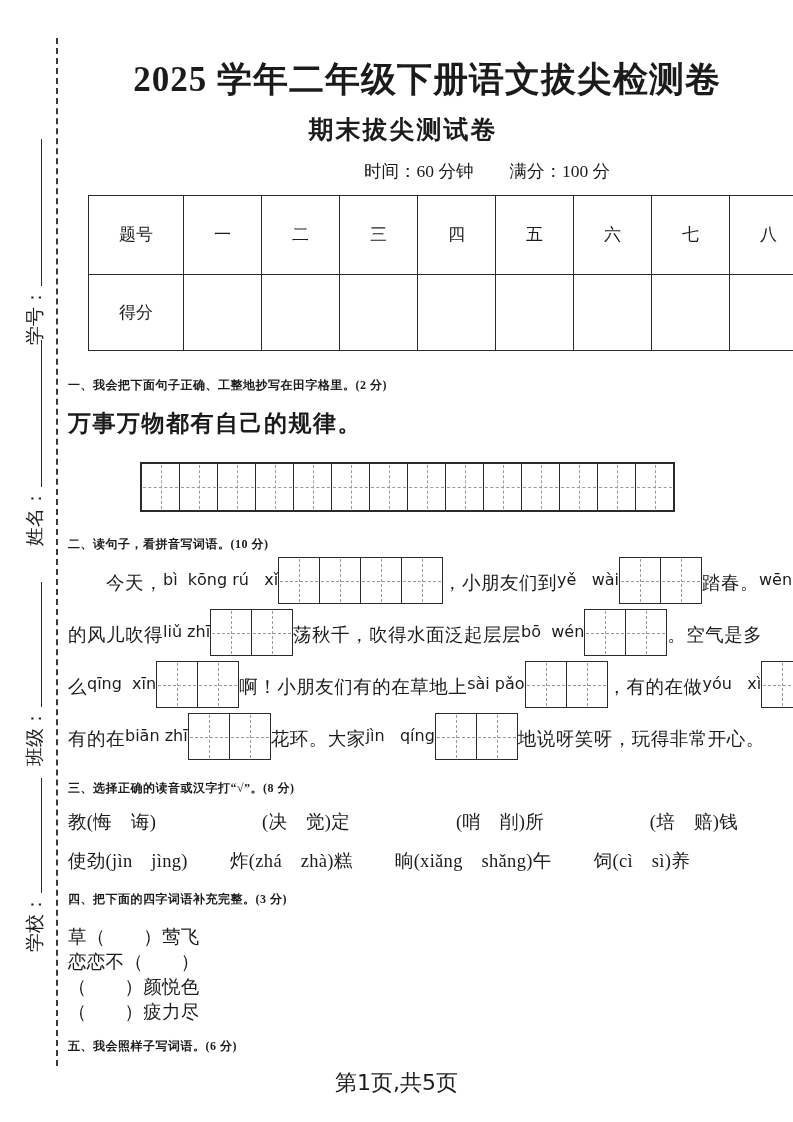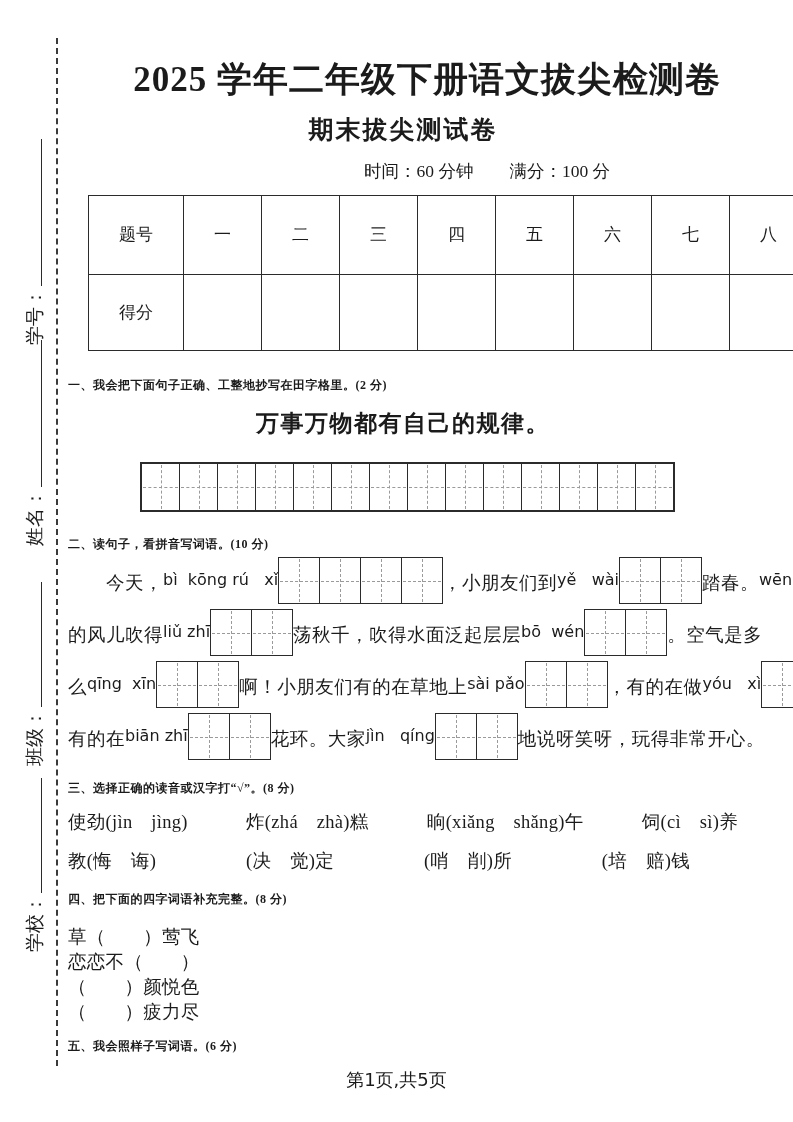--- a/index.html
+++ b/index.html
@@ -27,21 +27,21 @@
   table.score tr:first-child td{height:46px;}
   table.score tr:last-child td{height:43px;}
   td.rowhead{width:62px;}
   
   .sec-heading{font-size:12px;font-weight:bold;letter-spacing:.5px;margin:0;}
   .h-s1{margin-top:26px;}
   .h-s2{margin-top:24px;}
   .h-s3{margin-top:20px;}
   .h-s4{margin-top:18px;}
   .h-s5{margin-top:14px;}
-  .s1-sentence{font-size:23px;font-weight:bold;text-align:center;letter-spacing:1.5px;margin-top:14px;}
+  .s1-sentence{font-size:23px;font-weight:bold;text-align:left;letter-spacing:1.5px;margin-top:14px;}
   
   .tgrid{display:flex;width:fit-content;border:2px solid #2b2b2b;margin:8px 0 0 72px;}
   .tcell{width:37px;height:46px;position:relative;border-left:1.7px solid #2b2b2b;}
   .tcell:first-child{border-left:none;}
   .tcell::before{content:"";position:absolute;left:1px;right:1px;top:50%;border-top:1.3px dashed #9a9a9a;}
   .tcell::after{content:"";position:absolute;top:1px;bottom:1px;left:50%;border-left:1.3px dashed #9a9a9a;}
   
   .s2-line{display:flex;align-items:flex-end;margin-top:5px;}
   .s2-line-0{margin-left:38px;margin-top:4px;}
   .s2-line-0 .pwrap:last-child{margin-left:auto;}
@@ -54,21 +54,21 @@
   .pbox:first-child{border-left:none;}
   .pbox::before{content:"";position:absolute;left:1px;right:1px;top:50%;border-top:1.3px dashed #9a9a9a;}
   .pbox::after{content:"";position:absolute;top:1px;bottom:1px;left:50%;border-left:1.3px dashed #9a9a9a;}
   
   .opt-row{display:flex;justify-content:space-between;font-size:18.5px;margin-top:12px;white-space:pre;letter-spacing:.3px;}
   .rows-s3 .opt-row:last-child{padding-right:48px;margin-top:14px;}
   .rows-s4 .opt-row:first-child{padding-right:18px;}
   .rows-s4 .opt-row:last-child{padding-right:26px;margin-top:16px;flex-direction:column;}
   
   .footer{position:absolute;left:0;top:1068px;width:793px;text-align:center;
-          font-family:"DejaVu Sans",sans-serif;font-size:18px;}
+          font-family:"DejaVu Sans",sans-serif;font-size:22px;}
 </style>
 </head>
 <body>
 
 <div>
 
   <div class="seal-area">
     <div class="seal-cut"></div>
 
   <div class="seal-group" style="top: 345px; width: 208px;">
@@ -246,25 +246,25 @@
               <div class="pbox"></div>
               <div class="pbox"></div>
             </div>
           </div>
           <span class="s2-text">地说呀笑呀，玩得非常开心。</span>
         </div>
       </div>
 
     <p class="sec-heading h-s3">三、选择正确的读音或汉字打“√”。(8 分)</p>
     <div class="rows-s3">
+        <div class="opt-row"><span>教(悔　诲)</span><span>(决　觉)定</span><span>(哨　削)所</span><span>(培　赔)钱</span></div>
         <div class="opt-row"><span>使劲(jìn　jìng)</span><span>炸(zhá　zhà)糕</span><span>晌(xiǎng　shǎng)午</span><span>饲(cì　sì)养</span></div>
-        <div class="opt-row"><span>教(悔　诲)</span><span>(决　觉)定</span><span>(哨　削)所</span><span>(培　赔)钱</span></div>
-      </div>
-
-    <p class="sec-heading h-s4">四、把下面的四字词语补充完整。(8 分)</p>
+      </div>
+
+    <p class="sec-heading h-s4">四、把下面的四字词语补充完整。(3 分)</p>
     <div class="rows-s4">
         <div class="opt-row"><span>草（　　）莺飞</span><span>恋恋不（　　）</span><span>（　　）颜悦色</span><span>（　　）疲力尽</span></div>
       </div>
 
     <p class="sec-heading h-s5">五、我会照样子写词语。(6 分)</p>
   </div>
 
   <div class="footer">第1页,共5页</div>
 </div>
 

